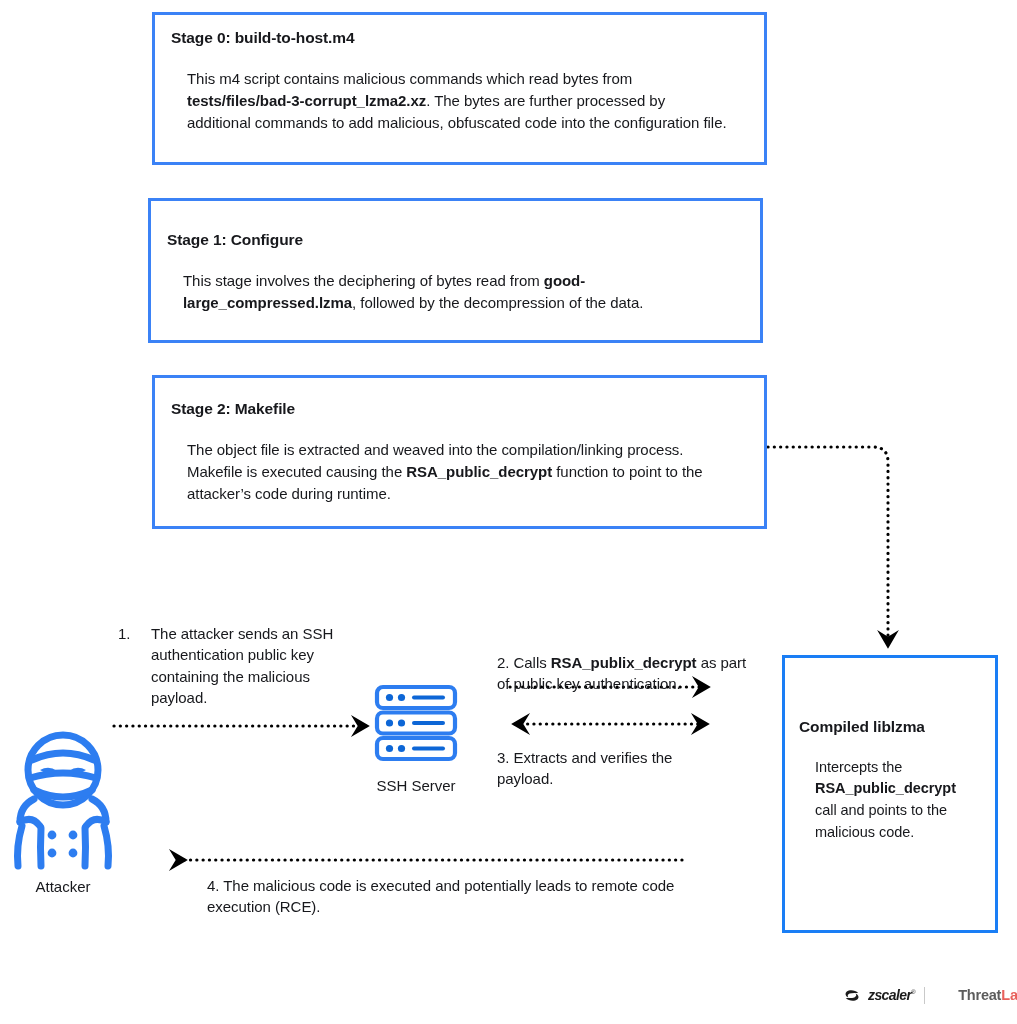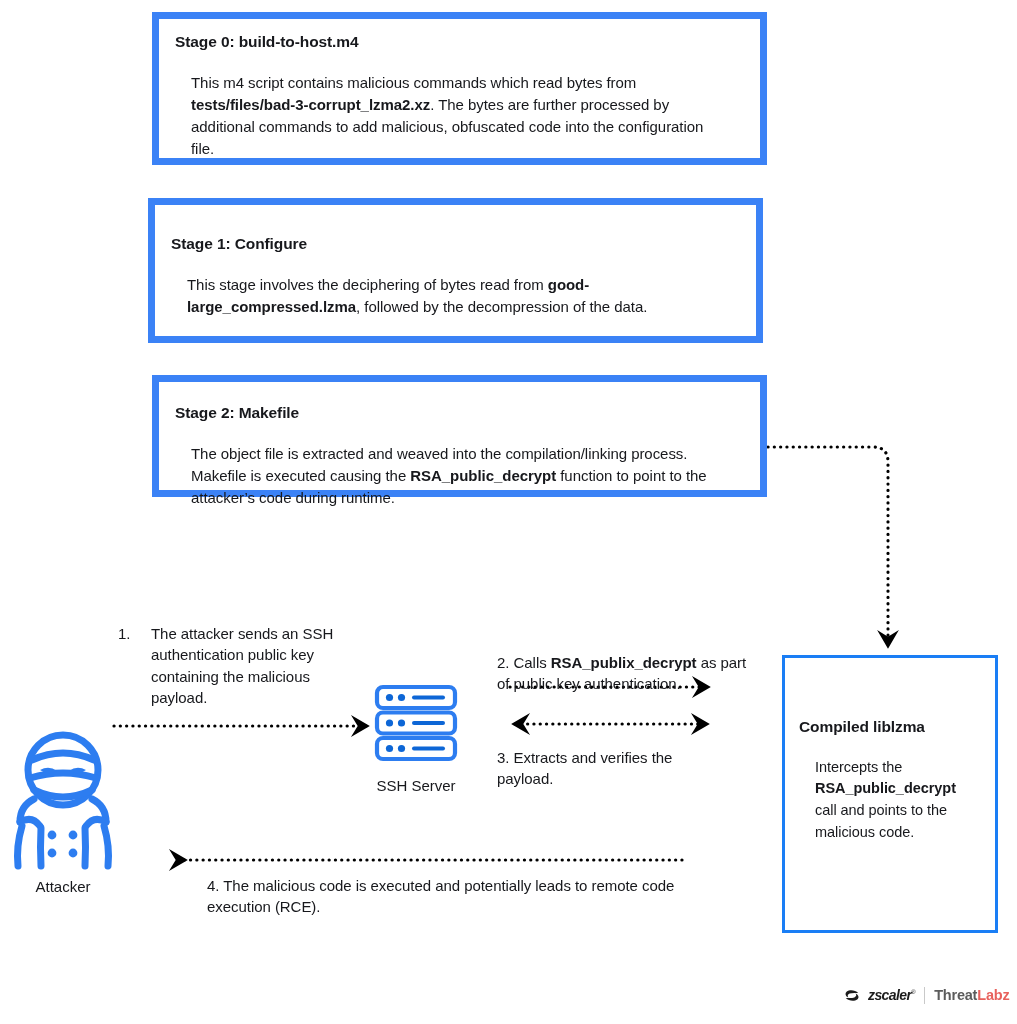--- a/index.html
+++ b/index.html
@@ -15,42 +15,42 @@
     overflow: hidden;
     font-family: "Liberation Sans", sans-serif;
     color: #17181c;
     -webkit-font-smoothing: antialiased;
   }
 
   
   .stage-box {
     position: absolute;
     box-sizing: border-box;
-    border: 7px solid #3b82f6;
+    border: 3px solid #3b82f6;
     background: #ffffff;
     padding: 14px 16px 6px 16px;
   }
   .stage-title {
     font-size: 15.5px;
     font-weight: bold;
     letter-spacing: -0.1px;
     margin: 0 0 20px 0;
     line-height: 1.2;
   }
   .stage-body {
     font-size: 15px;
     line-height: 1.47;
     margin: 16px;
     letter-spacing: -0.05px;
   }
   .stage-body b { font-weight: bold; }
 
   #stage0 { left: 152px; top: 12px;  width: 615px; height: 153px; }
   #stage1 { left: 148px; top: 198px; width: 615px; height: 145px; }
-  #stage2 { left: 152px; top: 375px; width: 615px; height: 122px; }
+  #stage2 { left: 152px; top: 375px; width: 615px; height: 154px; }
   #stage1 .stage-title { margin-top: 16px; }
   #stage2 .stage-title { margin-top: 8px; }
 
   
   #liblzma-box {
     position: absolute;
     left: 782px; top: 655px;
     width: 216px; height: 278px;
     box-sizing: border-box;
     border: 3px solid #1a7ef5;
@@ -140,21 +140,21 @@
   #footer-logo .divider {
     width: 1px;
     height: 17px;
     background: #c9c9c9;
   }
   #footer-logo .tl-wordmark {
     font-size: 14.5px;
     font-weight: bold;
     letter-spacing: -0.2px;
   }
-  #footer-logo .tl-threat { color: #5c5c5c; }
+  #footer-logo .tl-threat { color: #5c5c5c; margin-left: 24px; }
   #footer-logo .tl-labz { color: #e8615c; }
 </style>
 </head>
 <body>
 
 <svg id="connectors" viewBox="0 0 1017 1024" width="1017" height="1024">
   <defs>
     <marker id="arrowR" markerWidth="8" markerHeight="8" refX="5.2" refY="4" orient="auto" markerUnits="strokeWidth">
       <path d="M0.5,0.6 L6.4,4 L0.5,7.4 L2.6,4 Z" fill="#000"></path>
     </marker>

